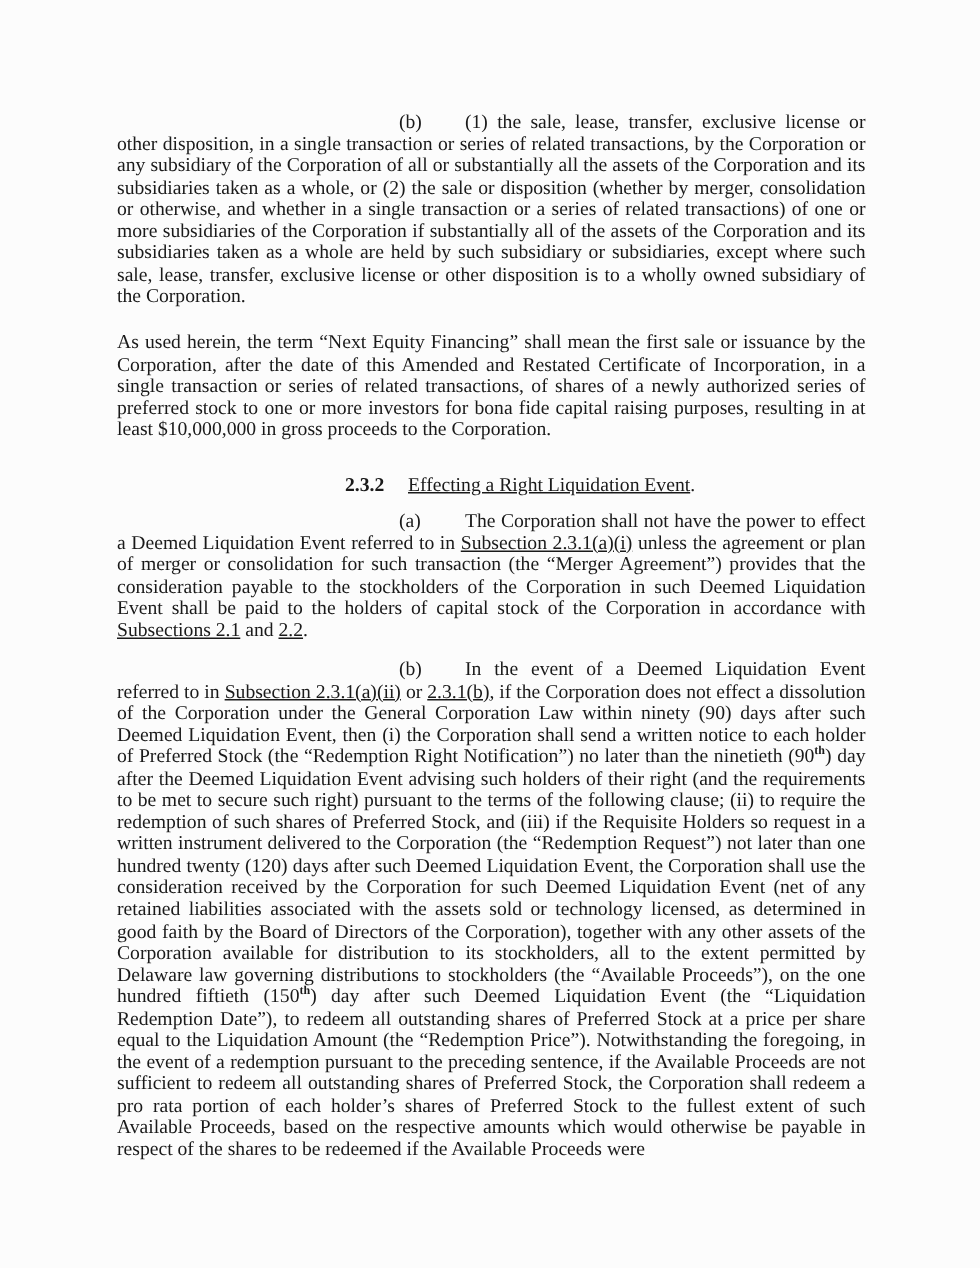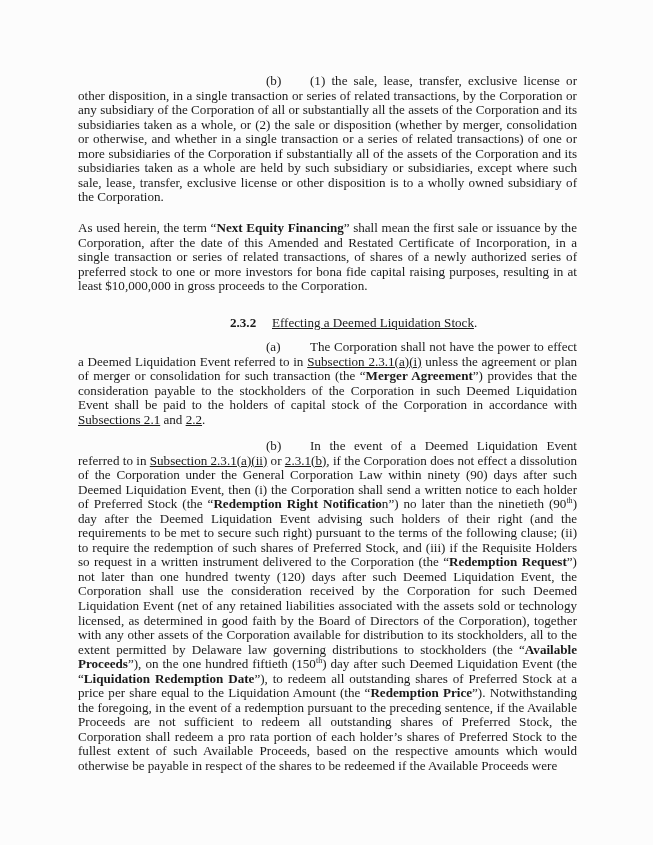--- a/index.html
+++ b/index.html
@@ -11,37 +11,37 @@
   }
   .page { position: relative; width: 653px; height: 845px; background: #fcfcfc; padding-left: 20px; }
   .block {
     position: absolute; left: 78px; width: 499px;
     font-size: 13.1px; line-height: 14.55px;
     text-align: justify; text-align-last: left;
     word-spacing: 0px;
   }
   .indent-first { text-indent: 188px; }
   .label { display: inline-block; width: 44px; text-indent: 0; }
-  b { font-weight: bold; }
+  b { font-weight: normal; }
   u { text-decoration: underline; }
   .heading {
     position: absolute; left: 230px; top: 316px;
     font-size: 13.1px; line-height: 14.55px;
   }
   .heading .num { display: inline-block; width: 42px; font-weight: bold; }
-  sup { font-size: 8px; line-height: 0; vertical-align: super; }
+  sup { font-size: 8px; line-height: 0; vertical-align: super; font-weight: bold; }
 </style>
 </head>
 <body>
 
 <div class="page">
 
   <div class="block indent-first" style="top:74px;"><span class="label">(b)</span><span>(1) the sale, lease, transfer, exclusive license or other disposition, in a single transaction or series of related transactions, by the Corporation or any subsidiary of the Corporation of all or substantially all the assets of the Corporation and its subsidiaries taken as a whole, or (2) the sale or disposition (whether by merger, consolidation or otherwise, and whether in a single transaction or a series of related transactions) of one or more subsidiaries of the Corporation if substantially all of the assets of the Corporation and its subsidiaries taken as a whole are held by such subsidiary or subsidiaries, except where such sale, lease, transfer, exclusive license or other disposition is to a wholly owned subsidiary of the Corporation.</span></div>
 
   <div class="block" style="top:221px;"><span>As used herein, the term “</span><b>Next Equity Financing</b><span>” shall mean the first sale or issuance by the Corporation, after the date of this Amended and Restated Certificate of Incorporation, in a single transaction or series of related transactions, of shares of a newly authorized series of preferred stock to one or more investors for bona fide capital raising purposes, resulting in at least $10,000,000 in gross proceeds to the Corporation.</span></div>
 
-  <div class="heading"><span class="num">2.3.2</span><u>Effecting a Deemed Liquidation Stock</u><span>.</span></div>
+  <div class="heading"><span class="num">2.3.2</span><u>Effecting a Right Liquidation Event</u><span>.</span></div>
 
   <div class="block indent-first" style="top:340px;"><span class="label">(a)</span><span>The Corporation shall not have the power to effect a Deemed Liquidation Event referred to in </span><u>Subsection 2.3.1(a)(i)</u><span> unless the agreement or plan of merger or consolidation for such transaction (the “</span><b>Merger Agreement</b><span>”) provides that the consideration payable to the stockholders of the Corporation in such Deemed Liquidation Event shall be paid to the holders of capital stock of the Corporation in accordance with </span><u>Subsections 2.1</u><span> and </span><u>2.2</u><span>.</span></div>
 
   <div class="block indent-first" style="top:439px;"><span class="label">(b)</span><span>In the event of a Deemed Liquidation Event referred to in </span><u>Subsection 2.3.1(a)(ii)</u><span> or </span><u>2.3.1(b)</u><span>, if the Corporation does not effect a dissolution of the Corporation under the General Corporation Law within ninety (90) days after such Deemed Liquidation Event, then (i) the Corporation shall send a written notice to each holder of Preferred Stock (the “</span><b>Redemption Right Notificatio</b><span>n”) no later than the ninetieth (90</span><sup>th</sup><span>) day after the Deemed Liquidation Event advising such holders of their right (and the requirements to be met to secure such right) pursuant to the terms of the following clause; (ii) to require the redemption of such shares of Preferred Stock, and (iii) if the Requisite Holders so request in a written instrument delivered to the Corporation (the “</span><b>Redemption Request</b><span>”) not later than one hundred twenty (120) days after such Deemed Liquidation Event, the Corporation shall use the consideration received by the Corporation for such Deemed Liquidation Event (net of any retained liabilities associated with the assets sold or technology licensed, as determined in good faith by the Board of Directors of the Corporation), together with any other assets of the Corporation available for distribution to its stockholders, all to the extent permitted by Delaware law governing distributions to stockholders (the “</span><b>Available Proceeds</b><span>”), on the one hundred fiftieth (150</span><sup>th</sup><span>) day after such Deemed Liquidation Event (the “</span><b>Liquidation Redemption Date</b><span>”), to redeem all outstanding shares of Preferred Stock at a price per share equal to the Liquidation Amount (the “</span><b>Redemption Price</b><span>”).  Notwithstanding the foregoing, in the event of a redemption pursuant to the preceding sentence, if the Available Proceeds are not sufficient to redeem all outstanding shares of Preferred Stock, the Corporation shall redeem a pro rata portion of each holder’s shares of Preferred Stock to the fullest extent of such Available Proceeds, based on the respective amounts which would otherwise be payable in respect of the shares to be redeemed if the Available Proceeds were</span></div>
 
 </div>
 
 </body></html>

